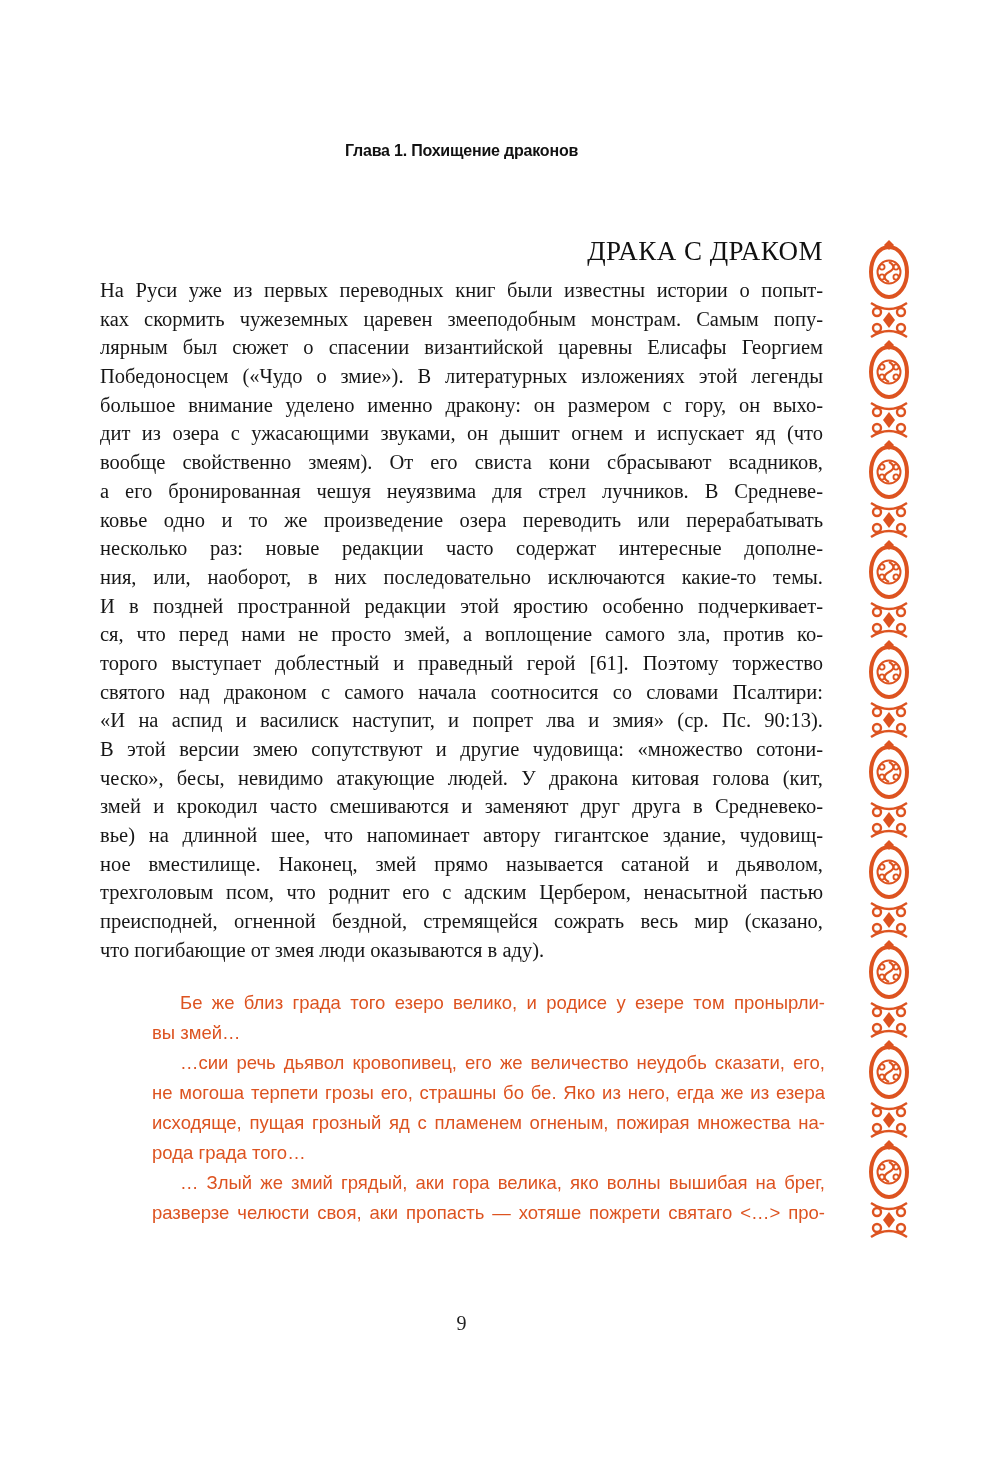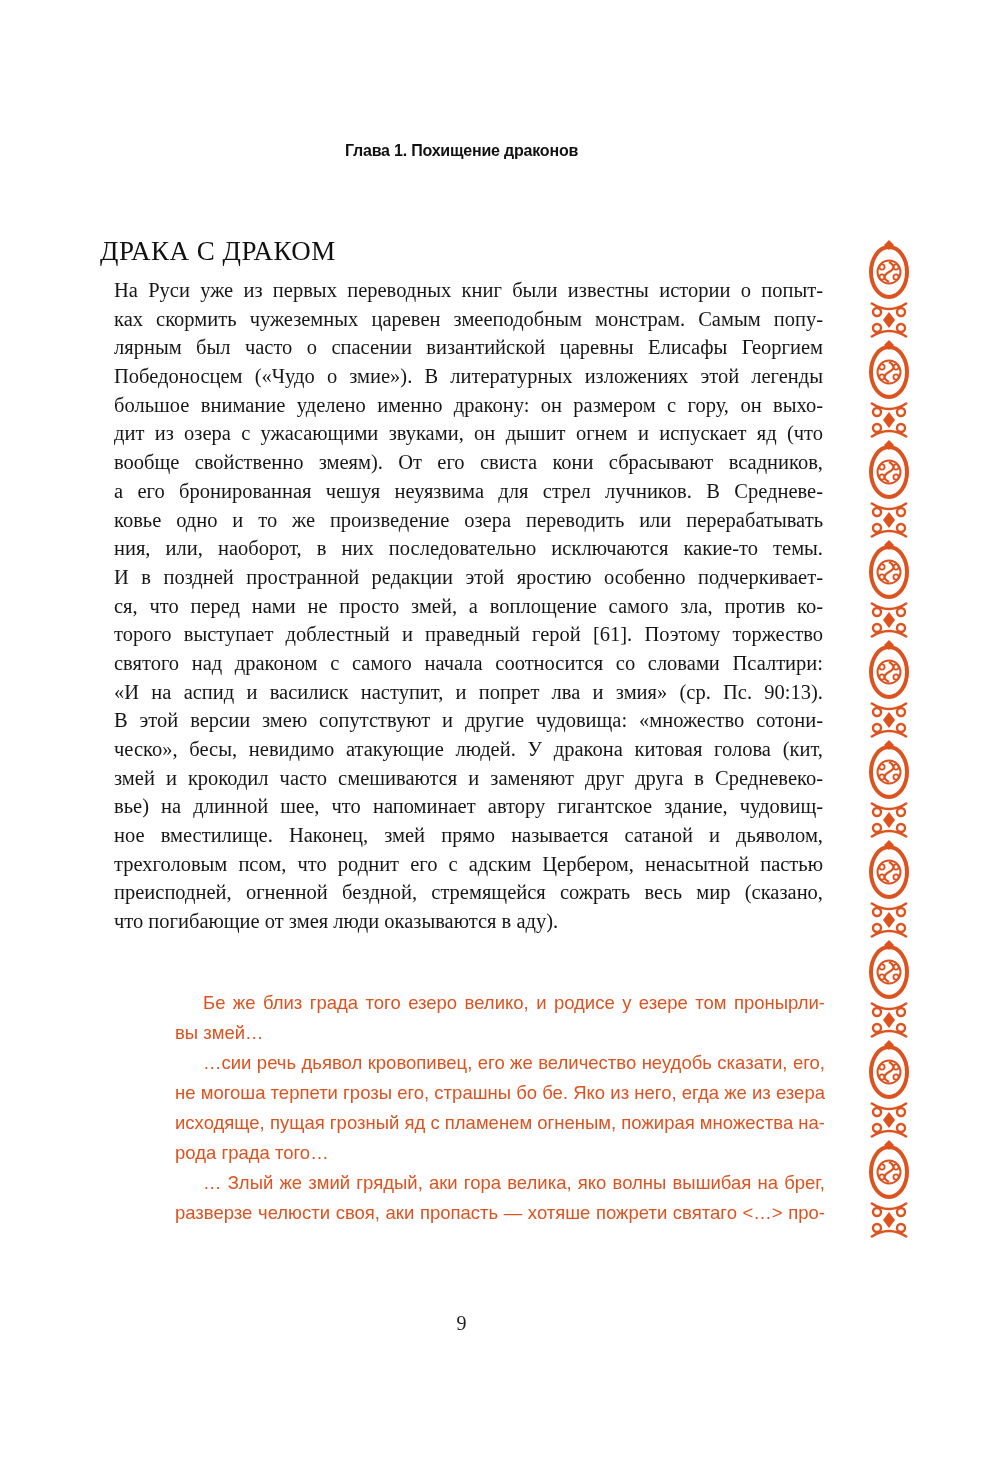--- a/index.html
+++ b/index.html
@@ -19,42 +19,42 @@
     text-align: center;
     font-family: "Liberation Sans", "DejaVu Sans", sans-serif;
     font-weight: bold;
     font-size: 16px;
     letter-spacing: -0.2px;
     color: #111111;
   }
   .section-title {
     position: absolute;
     left: 100px; top: 236px; width: 723px;
-    text-align: left;
+    text-align: right;
     font-size: 27px;
     letter-spacing: 0.5px;
     color: #111111;
   }
   .body-block {
     position: absolute;
     left: 100px; top: 276px; width: 723px;
     font-size: 20.5px;
     line-height: 28.7px;
     color: var(--ink);
   }
-  .body-block .tline { height: 28.7px; margin-left: 14px; }
+  .body-block .tline { height: 28.7px; }
   .quote-block {
     position: absolute;
     left: 152px; top: 988px; width: 673px;
     font-family: "Liberation Sans", "DejaVu Sans", sans-serif;
     font-size: 18.5px;
     line-height: 30px;
     color: var(--accent);
   }
-  .quote-block .tline { height: 30px; margin-left: 23px; }
+  .quote-block .tline { height: 30px; }
   .tline {
     overflow: hidden;
     text-align: justify;
     text-align-last: justify;
     white-space: nowrap;
   }
   .tline.nojust { text-align: center; text-align-last: left; }
   .tline.indent { text-indent: 28px; }
   .page-number {
     position: absolute;
@@ -74,27 +74,28 @@
 
 <div class="page">
 
   <div class="running-header">Глава 1. Похищение драконов</div>
 
   <div class="section-title">ДРАКА С ДРАКОМ</div>
 
   <div class="body-block">
       <div class="tline">На Руси уже из первых переводных книг были известны истории о попыт-</div>
       <div class="tline">ках скормить чужеземных царевен змееподобным монстрам. Самым попу-</div>
-      <div class="tline">лярным был часто о спасении византийской царевны Елисафы Георгием</div>
+      <div class="tline">лярным был сюжет о спасении византийской царевны Елисафы Георгием</div>
       <div class="tline">Победоносцем («Чудо о змие»). В литературных изложениях этой легенды</div>
       <div class="tline">большое внимание уделено именно дракону: он размером с гору, он выхо-</div>
       <div class="tline">дит из озера с ужасающими звуками, он дышит огнем и испускает яд (что</div>
       <div class="tline">вообще свойственно змеям). От его свиста кони сбрасывают всадников,</div>
       <div class="tline">а его бронированная чешуя неуязвима для стрел лучников. В Средневе-</div>
       <div class="tline">ковье одно и то же произведение озера переводить или перерабатывать</div>
+      <div class="tline">несколько раз: новые редакции часто содержат интересные дополне-</div>
       <div class="tline">ния, или, наоборот, в них последовательно исключаются какие-то темы.</div>
       <div class="tline">И в поздней пространной редакции этой яростию особенно подчеркивает-</div>
       <div class="tline">ся, что перед нами не просто змей, а воплощение самого зла, против ко-</div>
       <div class="tline">торого выступает доблестный и праведный герой [61]. Поэтому торжество</div>
       <div class="tline">святого над драконом с самого начала соотносится со словами Псалтири:</div>
       <div class="tline">«И на аспид и василиск наступит, и попрет лва и змия» (ср. Пс. 90:13).</div>
       <div class="tline">В этой версии змею сопутствуют и другие чудовища: «множество сотони-</div>
       <div class="tline">ческо», бесы, невидимо атакующие людей. У дракона китовая голова (кит,</div>
       <div class="tline">змей и крокодил часто смешиваются и заменяют друг друга в Средневеко-</div>
       <div class="tline">вье) на длинной шее, что напоминает автору гигантское здание, чудовищ-</div>

